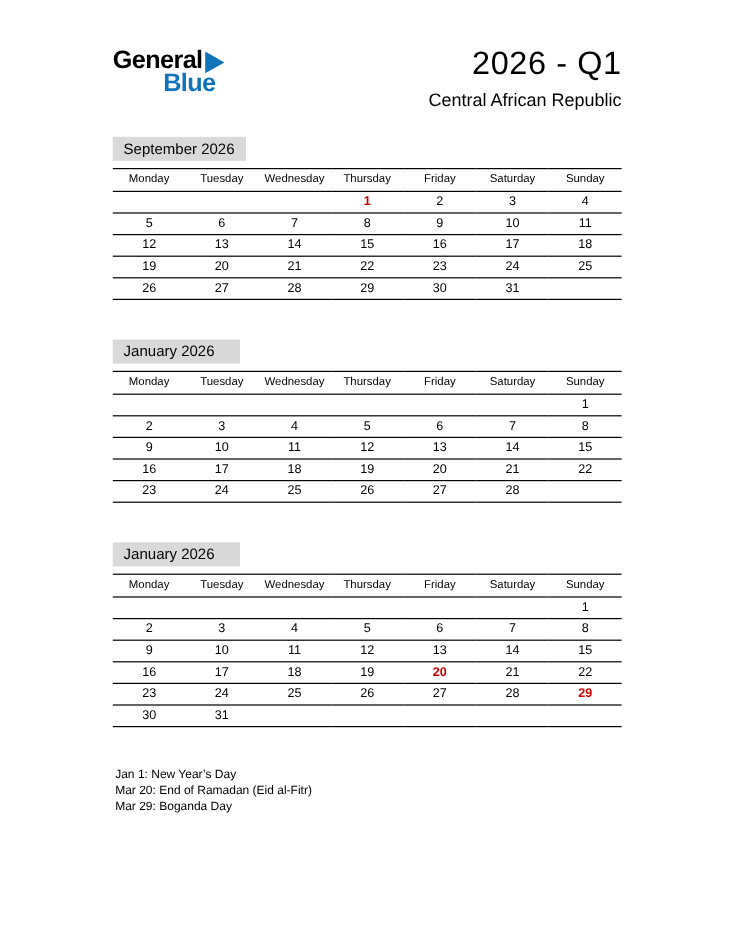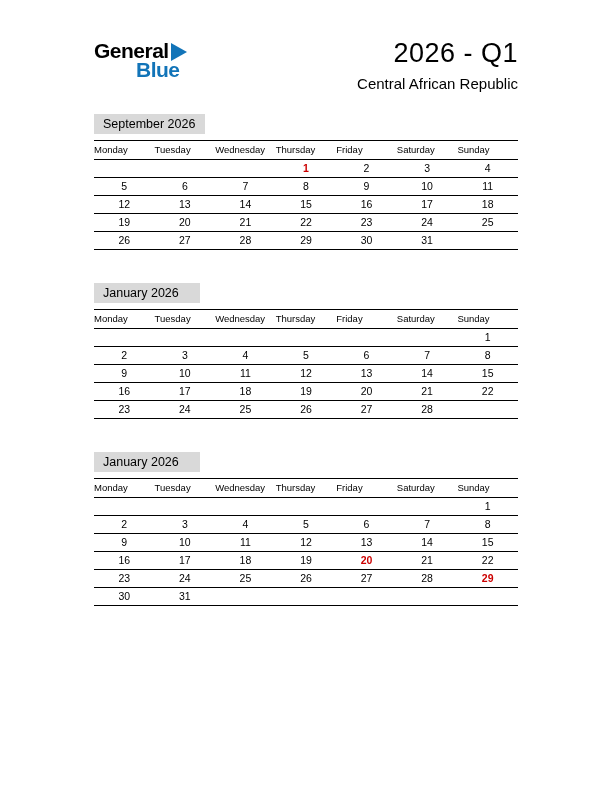--- a/index.html
+++ b/index.html
@@ -85,21 +85,21 @@
     margin-bottom: 6px;
   }
   table.cal {
     width: 424px;
     border-collapse: collapse;
     table-layout: fixed;
   }
   table.cal th {
     font-size: 9.5px;
     font-weight: normal;
-    text-align: left;
+    text-align: center;
     padding: 3px 0 4px 0;
     border-top: 1px solid #000000;
     border-bottom: 1px solid #000000;
   }
   table.cal td {
     font-size: 10.5px;
     text-align: center;
     padding: 2px 0 3px 0;
     border-bottom: 1px solid #000000;
     height: 11px;
@@ -322,14 +322,19 @@
               <td></td>
               <td></td>
               <td></td>
               <td></td>
               <td></td>
             </tr>
           </tbody>
         </table></div>
     </div>
 
+  <div class="notes" id="notes">
+      <div class="note-line">Jan 1: New Year’s Day</div>
+      <div class="note-line">Mar 20: End of Ramadan (Eid al-Fitr)</div>
+      <div class="note-line">Mar 29: Boganda Day</div>
+    </div>
 
 </div>
 
 </body></html>

